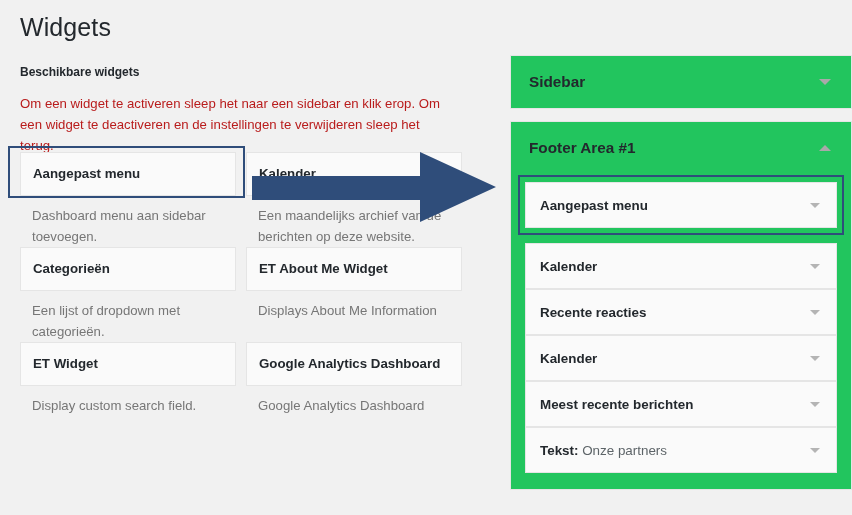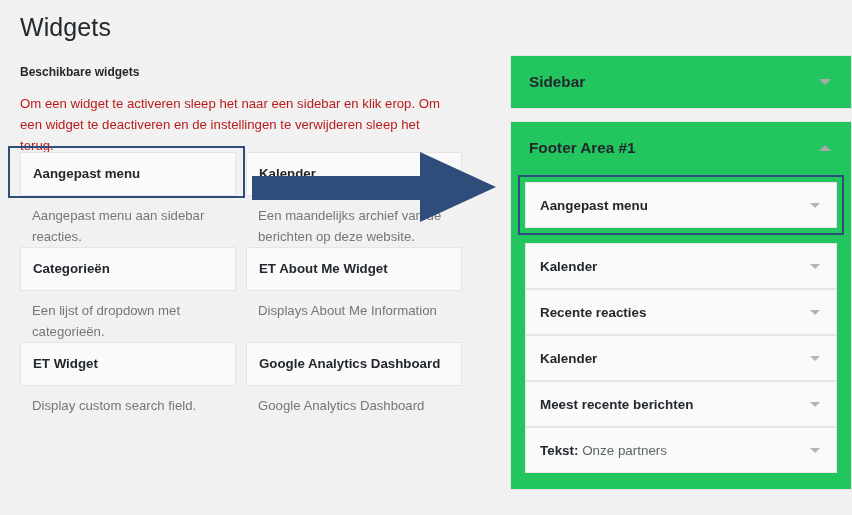--- a/index.html
+++ b/index.html
@@ -199,21 +199,21 @@
   <h2 class="section-heading">Beschikbare widgets</h2>
   <p class="section-desc">Om een widget te activeren sleep het naar een sidebar en klik erop. Om een widget te deactiveren en de instellingen te verwijderen sleep het terug.</p>
 
   <div class="widget-grid">
 
     <div class="widget-row">
       <div class="widget-cell col1">
         <div class="widget-box">
           <span class="w-title">Aangepast menu</span>
         </div>
-        <div class="widget-desc">Aangepast menu aan sidebar reacties.</div>
+        <div class="widget-desc">Dashboard menu aan sidebar toevoegen.</div>
       </div>
       <div class="widget-cell col2">
         <div class="widget-box">
           <span class="w-title">Kalender</span>
         </div>
         <div class="widget-desc">Een maandelijks archief van de berichten op deze website.</div>
       </div>
     </div>
 
     <div class="widget-row">

